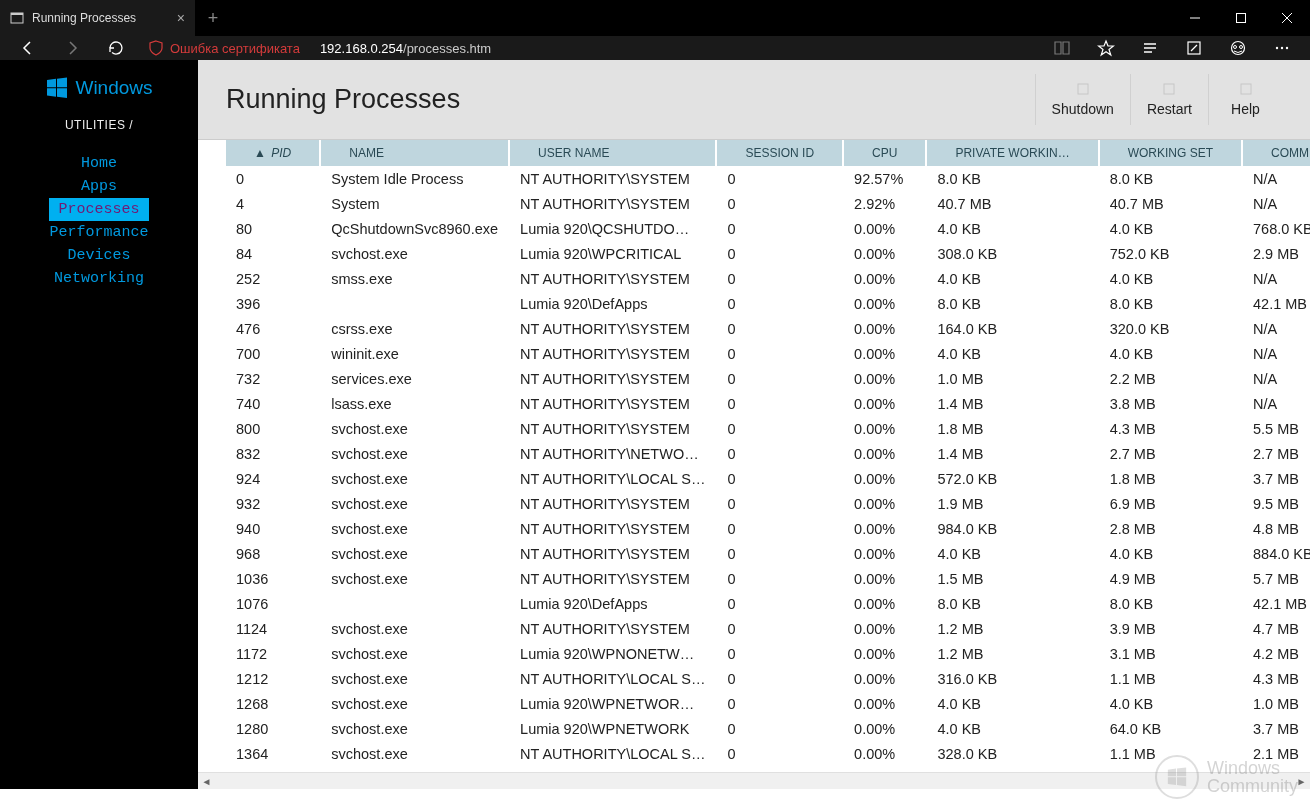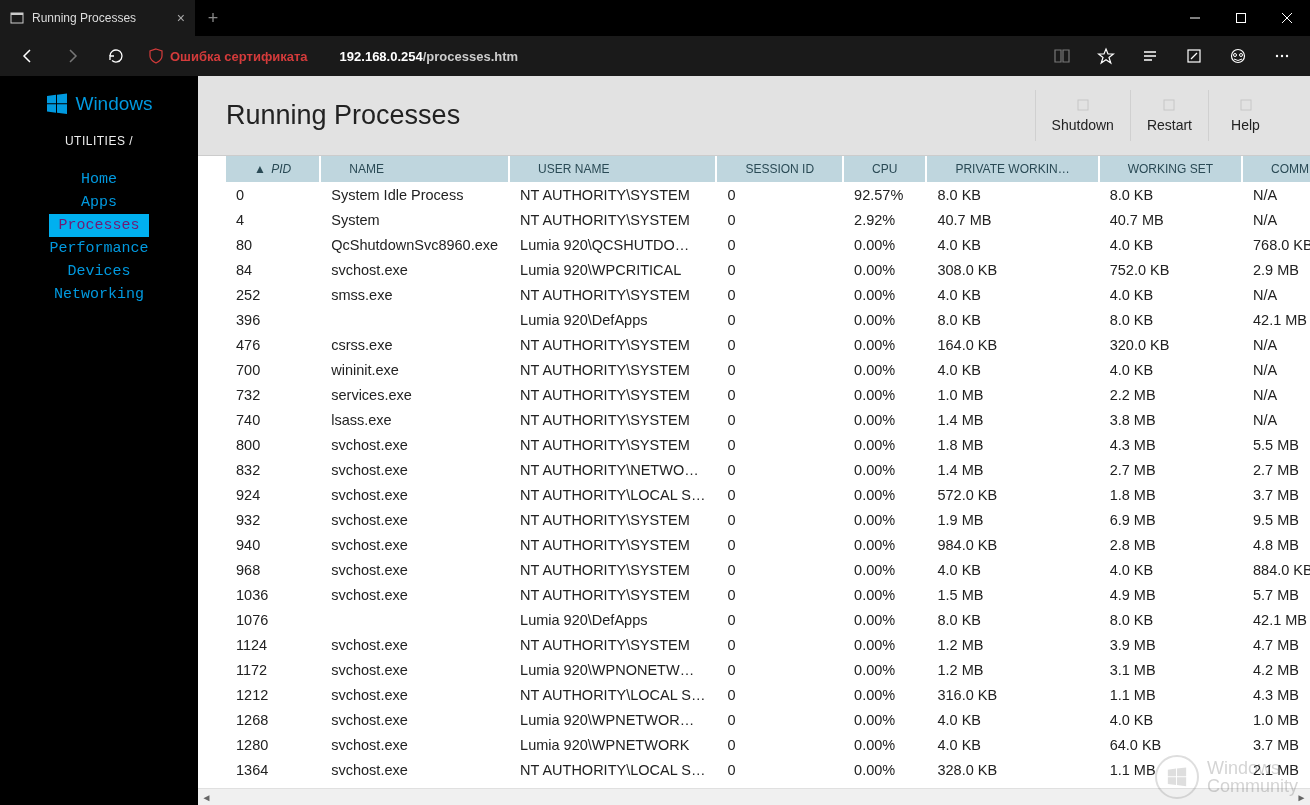--- a/index.html
+++ b/index.html
@@ -9,26 +9,26 @@
 .browser-chrome { background: #1a1a1a; color: #fff; }
 .tab-bar { height: 36px; display: flex; align-items: stretch; background: #000; }
 .tab { display: flex; align-items: center; padding: 0 10px; background: #1a1a1a; width: 195px; gap: 8px; font-size: 12px; color: #ddd; position: relative; }
 .tab .fav { width: 14px; height: 14px; display: inline-block; }
 .tab .close { margin-left: auto; font-size: 14px; color: #aaa; font-family: Arial; }
 .add-tab { width: 36px; display: flex; align-items: center; justify-content: center; color: #888; font-size: 18px; }
 .win-controls { margin-left: auto; display: flex; }
 .win-btn { width: 46px; display: flex; align-items: center; justify-content: center; color: #fff; }
 .win-btn svg { width: 10px; height: 10px; }
 
-.addr-bar { height: 40px; display: flex; align-items: center; padding: 0 8px; background: #1a1a1a; gap: 4px; font-weight: bold; }
+.addr-bar { height: 24px; display: flex; align-items: center; padding: 0 8px; background: #1a1a1a; gap: 4px; }
 .nav-btn { width: 40px; height: 40px; display: flex; align-items: center; justify-content: center; color: #888; }
 .nav-btn.active { color: #fff; }
 .cert-warn { display: flex; align-items: center; gap: 6px; color: #d43b3b; font-size: 13px; margin-left: 8px; }
 .cert-warn svg { width: 16px; height: 16px; }
-.url { color: #ccc; font-size: 13px; margin-left: 28px; }
+.url { color: #ccc; font-size: 13px; margin-left: 16px; }
 .url .host { color: #fff; }
 .addr-spacer { flex: 1; }
 .addr-ico { width: 40px; height: 40px; display: flex; align-items: center; justify-content: center; color: #888; }
 .addr-ico.active { color: #fff; }
 
 
 .page { display: flex; height: calc(805px - 76px); }
 .sidebar { width: 198px; background: #000; color: #fff; display: flex; flex-direction: column; align-items: center; padding-top: 16px; }
 .win-logo { display: flex; align-items: center; gap: 6px; margin-bottom: 18px; }
 .win-logo svg { width: 24px; height: 24px; }

